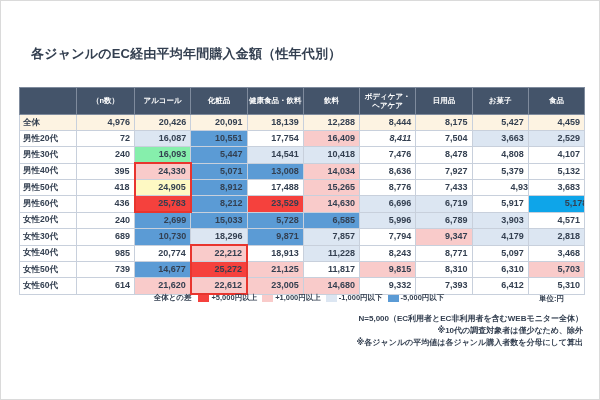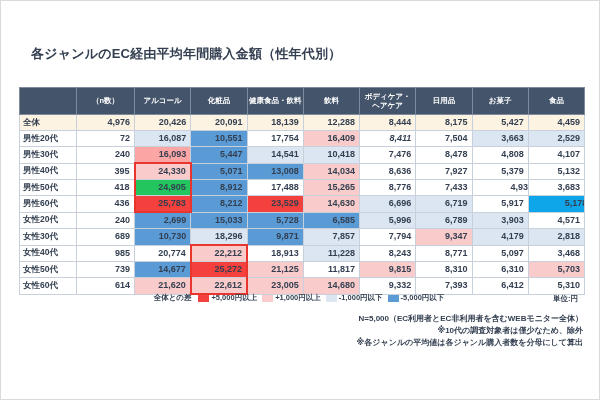--- a/index.html
+++ b/index.html
@@ -48,21 +48,21 @@
     position: absolute; left: 18px; top: 292px; width: 565px; height: 12px;
     font-size: 7.5px; font-weight: bold; color: #333f50;
   }
   .legend-inner {
     width: 100%; display: flex; justify-content: center; align-items: center;
     gap: 4px;
   }
   .legend-prefix { margin-right: 3px; }
   .legend-item { display: inline-flex; align-items: center; margin-right: 5px; }
   .swatch { display: inline-block; width: 11px; height: 7px; margin-right: 2px; }
-  .unit { position: absolute; right: 6px; top: 1px; }
+  .unit { position: absolute; right: 20px; top: 1px; }
   .footnotes {
     position: absolute; right: 16px; top: 312px;
     text-align: right;
     font-size: 8px; font-weight: bold; color: #333f50;
     line-height: 1.5;
   }
 </style>
 </head>
 <body>
 
@@ -117,21 +117,21 @@
           <td style="background: rgb(255, 255, 255);">17,754</td>
           <td style="background: rgb(249, 203, 202);">16,409</td>
           <td style="background: rgb(255, 255, 255); font-style: italic;">8,411</td>
           <td style="background: rgb(255, 255, 255);">7,504</td>
           <td style="background: rgb(220, 230, 242);">3,663</td>
           <td style="background: rgb(220, 230, 242);">2,529</td>
         </tr>
         <tr>
           <th>男性30代</th>
           <td style="background: rgb(255, 255, 255);">240</td>
-          <td style="background: #fca5a5;">16,093</td>
+          <td style="background: #86efac;">16,093</td>
           <td style="background: rgb(91, 155, 213);">5,447</td>
           <td style="background: rgb(220, 230, 242);">14,541</td>
           <td style="background: rgb(220, 230, 242);">10,418</td>
           <td style="background: rgb(255, 255, 255);">7,476</td>
           <td style="background: rgb(255, 255, 255);">8,478</td>
           <td style="background: rgb(255, 255, 255);">4,808</td>
           <td style="background: rgb(255, 255, 255);">4,107</td>
         </tr>
         <tr>
           <th>男性40代</th>
@@ -141,21 +141,21 @@
           <td style="background: rgb(91, 155, 213);">13,008</td>
           <td style="background: rgb(249, 203, 202);">14,034</td>
           <td style="background: rgb(255, 255, 255);">8,636</td>
           <td style="background: rgb(255, 255, 255);">7,927</td>
           <td style="background: rgb(255, 255, 255);">5,379</td>
           <td style="background: rgb(255, 255, 255);">5,132</td>
         </tr>
         <tr>
           <th>男性50代</th>
           <td style="background: rgb(255, 255, 255);">418</td>
-          <td style="background: #22c55e; border-left: 2px solid rgb(232, 53, 46); border-right: 2px solid rgb(232, 53, 46);">24,905</td>
+          <td style="background: #fef9c3; border-left: 2px solid rgb(232, 53, 46); border-right: 2px solid rgb(232, 53, 46);">24,905</td>
           <td style="background: rgb(91, 155, 213);">8,912</td>
           <td style="background: rgb(255, 255, 255);">17,488</td>
           <td style="background: rgb(249, 203, 202);">15,265</td>
           <td style="background: rgb(255, 255, 255);">8,776</td>
           <td style="background: rgb(255, 255, 255);">7,433</td>
           <td style="background: rgb(255, 255, 255); padding-left: 38px;">4,935</td>
           <td style="background: rgb(255, 255, 255);">3,683</td>
         </tr>
         <tr>
           <th>男性60代</th>

